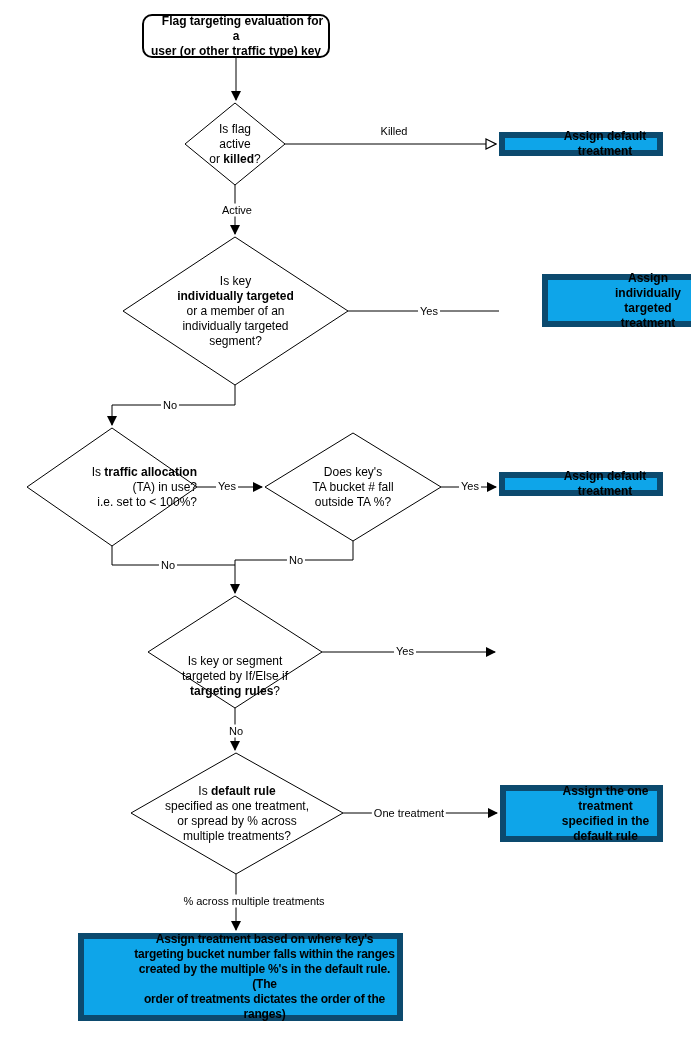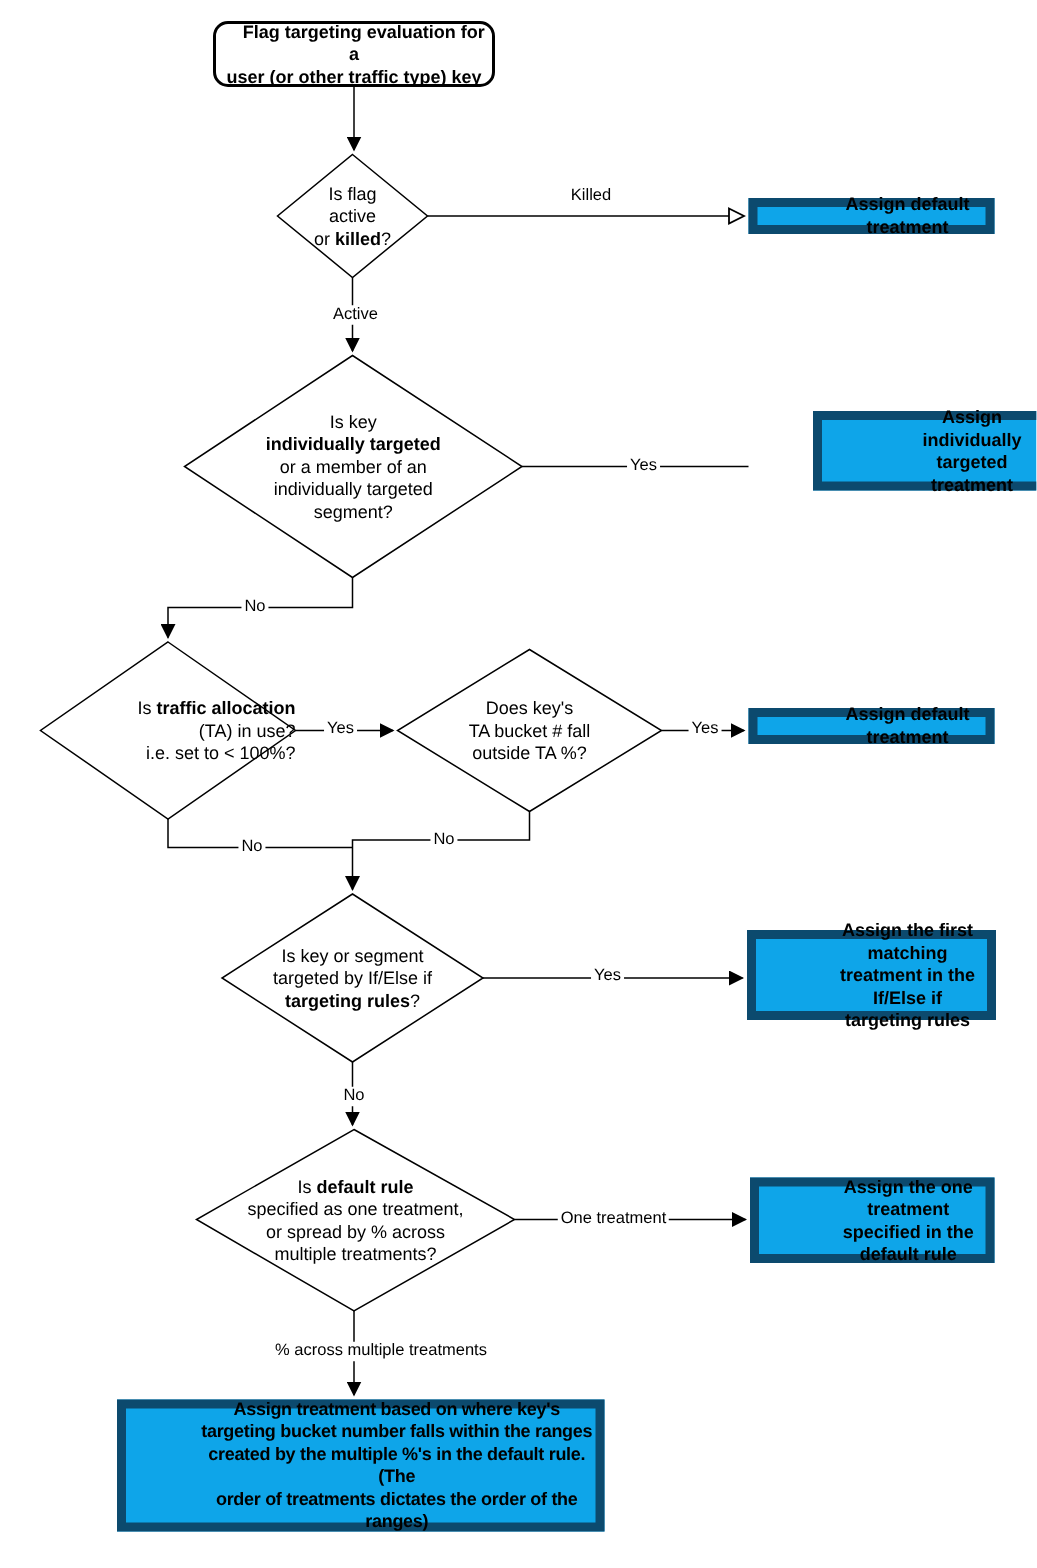--- a/index.html
+++ b/index.html
@@ -92,31 +92,26 @@
   <div class="node diamond-text" style="left:265px; top:433px; width:176px; height:108px;">
     <div class="txt"><span>Does key's
 TA bucket # fall
 outside TA %?</span></div>
   </div>
 
   <div class="node rect" style="left:499px; top:472px; width:164px; height:24px;">
     <div class="txt"><span style="font-weight: bold;">Assign default treatment</span></div>
   </div>
 
-  <div class="node diamond-text" style="left:148px; top:596px; width:174px; height:112px;">
+  <div class="node diamond-text" style="left:148px; top:620px; width:174px; height:112px;">
     <div class="txt"><span>Is key or segment
 targeted by If/Else if
 </span><span style="font-weight: bold;">targeting rules</span><span>?</span></div>
   </div>
 
-  <div class="node rect" style="left:498px; top:620px; width:166px; height:60px;">
-    <div class="txt"><span style="font-weight: bold;">Assign the first matching
-treatment in the If/Else if
-targeting rules</span></div>
-  </div>
 
   <div class="node rect" style="left:500px; top:785px; width:163px; height:57px;">
     <div class="txt"><span style="font-weight: bold;">Assign the one treatment
 specified in the default rule</span></div>
   </div>
 
   <div class="node diamond-text" style="left:131px; top:753px; width:212px; height:121px;">
     <div class="txt"><span>Is </span><span style="font-weight: bold;">default rule</span><span>
 specified as one treatment,
 or spread by % across

